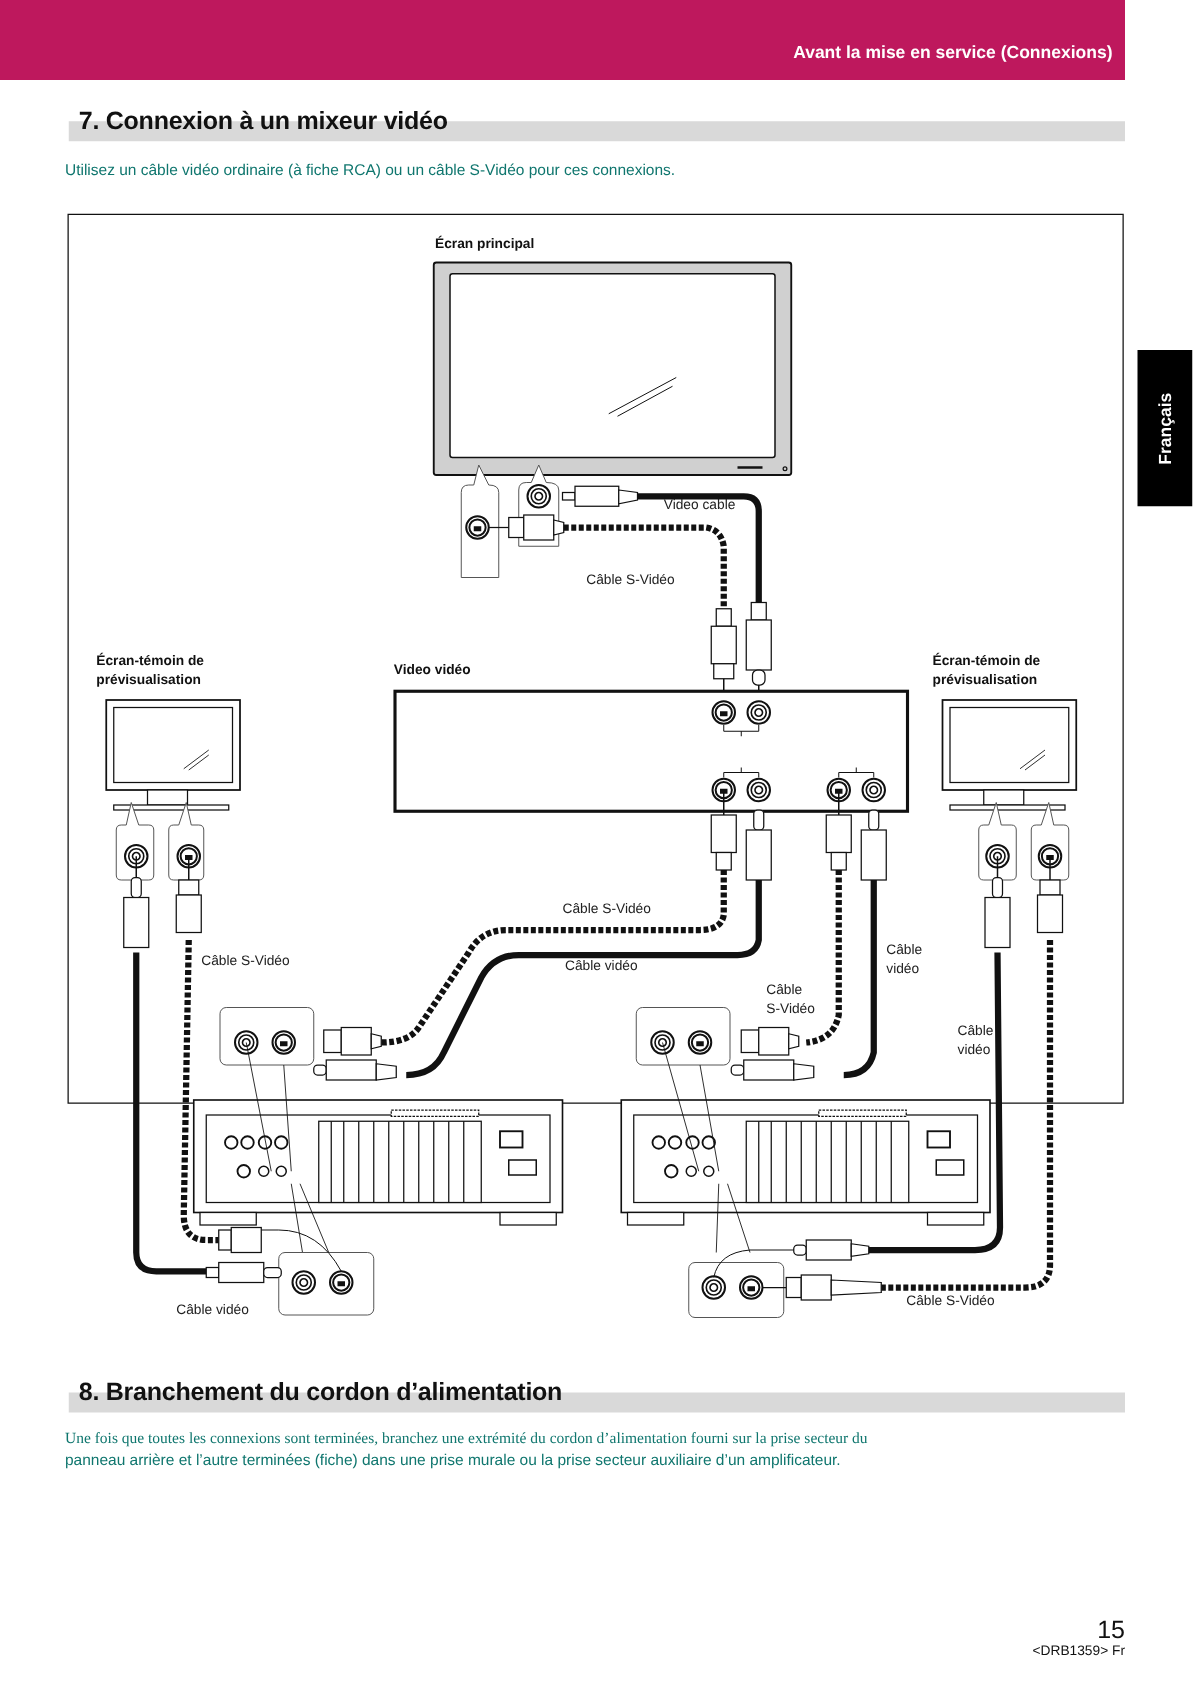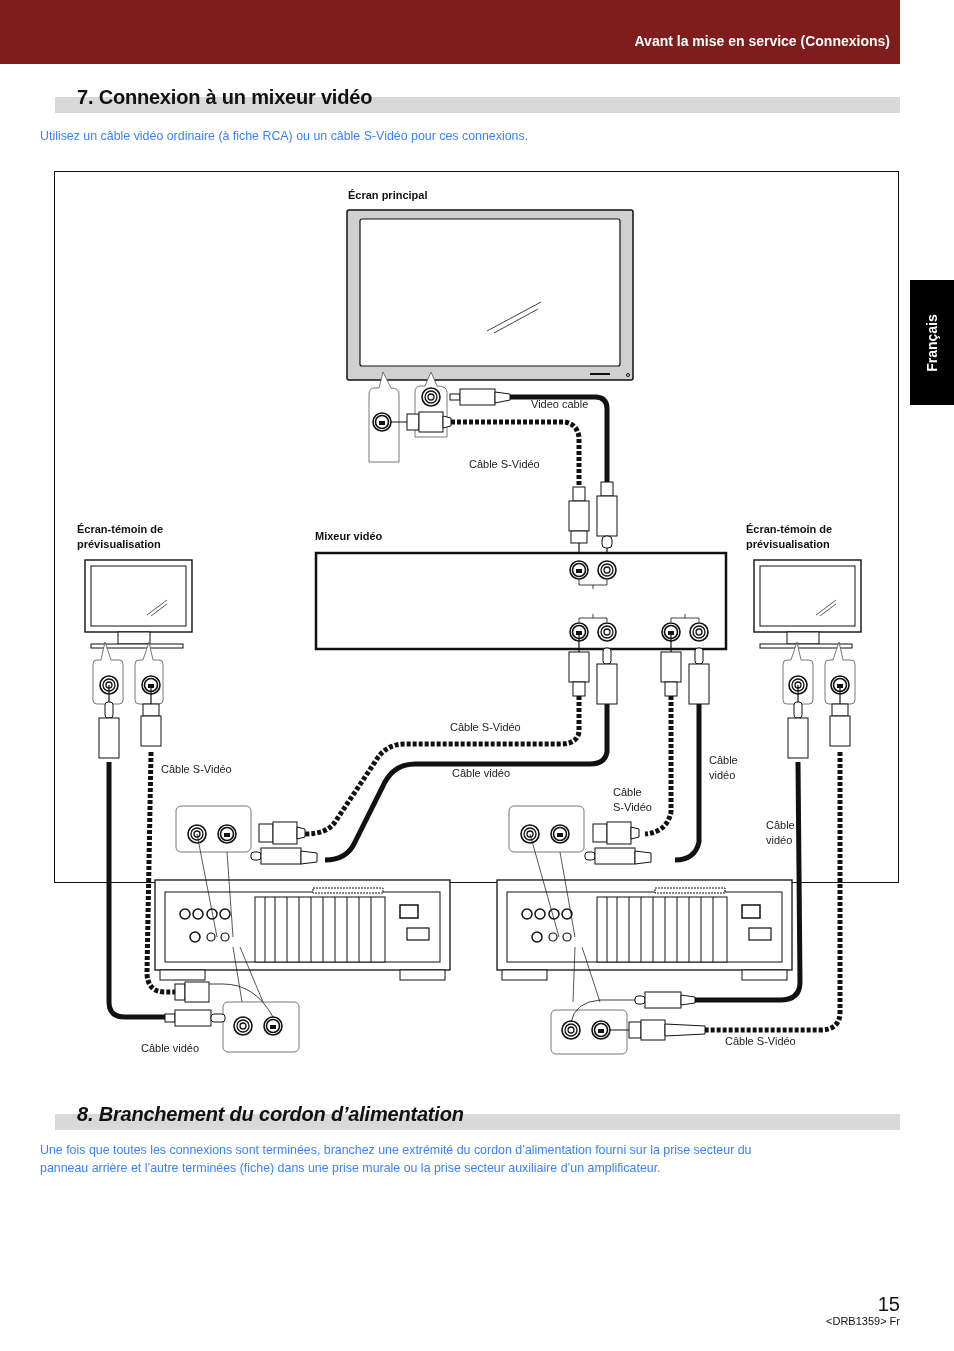--- a/index.html
+++ b/index.html
@@ -1,22 +1,22 @@
 <!DOCTYPE html>
 <html><head>
 <meta charset="utf-8">
 <style>
   html, body { margin: 0; padding: 0; background: #ffffff; }
   body { width: 954px; height: 1351px; position: relative; overflow: hidden;
          font-family: "Liberation Sans", sans-serif; color: #1a1a1a; }
-  .header-band { position: absolute; left: 0; top: 0; width: 900px; height: 64px; background: #7f1d1d; }
+  .header-band { position: absolute; left: 0; top: 0; width: 900px; height: 64px; background: #be185d; }
   .header-title { position: absolute; right: 10px; top: 33px; color: #ffffff; font-weight: bold; font-size: 14px; }
   .section-bar { position: absolute; left: 55px; width: 845px; height: 16px; background: #d9d9d9; }
-  .section-title { position: absolute; left: 63px; font-weight: bold; font-size: 20px; color: #111; letter-spacing: -0.2px; margin-left: 14px; }
-  .para { position: absolute; left: 40px; font-size: 12.4px; color: #3b82f6; line-height: 18px; }
+  .section-title { position: absolute; left: 63px; font-weight: bold; font-size: 20px; color: #111; letter-spacing: -0.2px; }
+  .para { position: absolute; left: 52px; font-size: 12.4px; color: #0f766e; line-height: 18px; }
   .lang-tab { position: absolute; left: 910px; top: 280px; width: 44px; height: 125px; background: #000000; }
   .lang-label { position: absolute; left: 0; top: 0; width: 44px; height: 125px; display: flex; align-items: center; justify-content: center; }
   .lang-label span { color: #fff; font-weight: bold; font-size: 14px; transform: rotate(-90deg); white-space: nowrap; display: block; }
   .figure { position: absolute; left: 54px; top: 171px; width: 845px; height: 712px; border: 1.2px solid #111; box-sizing: border-box; }
   .figure svg { position: absolute; left: 0; top: 0; }
   .lbl { position: absolute; font-size: 11px; color: #222; line-height: 15px; }
   .lbl-b { font-weight: bold; color: #111; }
   .center { }
   .page-num { position: absolute; right: 54px; top: 1293px; font-size: 20px; color: #111; }
   .doc-code { position: absolute; right: 54px; top: 1315px; font-size: 11px; color: #111; margin-left: 44px; }
@@ -259,21 +259,21 @@
     <rect x="580" y="824" width="10" height="8" rx="3" fill="#fff" stroke="#111"></rect>
     <rect x="590" y="820" width="36" height="16" fill="#fff" stroke="#111"></rect>
     <path d="M626 823 L640 825 L640 831 L626 833 Z" fill="#fff" stroke="#111"></path>
     <line x1="555" y1="858" x2="574" y2="858" stroke="#111"></line>
     <rect x="574" y="850" width="12" height="16" fill="#fff" stroke="#111"></rect>
     <rect x="586" y="848" width="24" height="20" fill="#fff" stroke="#111"></rect>
     <path d="M610 852 L650 854 L650 862 L610 864 Z" fill="#fff" stroke="#111"></path>
   </svg>
 
   <div class="lbl lbl-b" style="left:293px; top:16px;">Écran principal</div>
-  <div class="lbl lbl-b" style="left:260px; top:357px;">Mixeur vidéo</div>
+  <div class="lbl lbl-b" style="left:260px; top:357px;">Video vidéo</div>
   <div class="lbl lbl-b center" style="left:22px; top:350px; width:125px;">
     <div>Écran-témoin de</div>
     <div>prévisualisation</div>
   </div>
   <div class="lbl lbl-b center" style="left:691px; top:350px; width:125px;">
     <div>Écran-témoin de</div>
     <div>prévisualisation</div>
   </div>
 
   <div class="lbl" style="left:476px; top:225px;">Video cable</div>
@@ -291,18 +291,18 @@
   </div>
   <div class="lbl" style="left:711px; top:646px;">
     <div>Câble</div>
     <div>vidéo</div>
   </div>
   <div class="lbl" style="left:86px; top:869px;">Câble vidéo</div>
   <div class="lbl" style="left:670px; top:862px;">Câble S-Vidéo</div>
 </div>
 
 <div class="section-bar" style="top:1114px;"></div>
-<div class="section-title" style="top:1103px;font-style:italic;">8. Branchement du cordon d’alimentation</div>
-<div class="para" style="top:1141px;">Une fois que toutes les connexions sont terminées, branchez une extrémité du cordon d’alimentation fourni sur la prise secteur du</div>
+<div class="section-title" style="top:1103px;">8. Branchement du cordon d’alimentation</div>
+<div class="para" style="top:1141px;font-family:Liberation Serif, serif;">Une fois que toutes les connexions sont terminées, branchez une extrémité du cordon d’alimentation fourni sur la prise secteur du</div>
 <div class="para" style="top:1159px;">panneau arrière et l’autre terminées (fiche) dans une prise murale ou la prise secteur auxiliaire d’un amplificateur.</div>
 
 <div class="page-num">15</div>
 <div class="doc-code">&lt;DRB1359&gt; Fr</div>
 
 </body></html>

